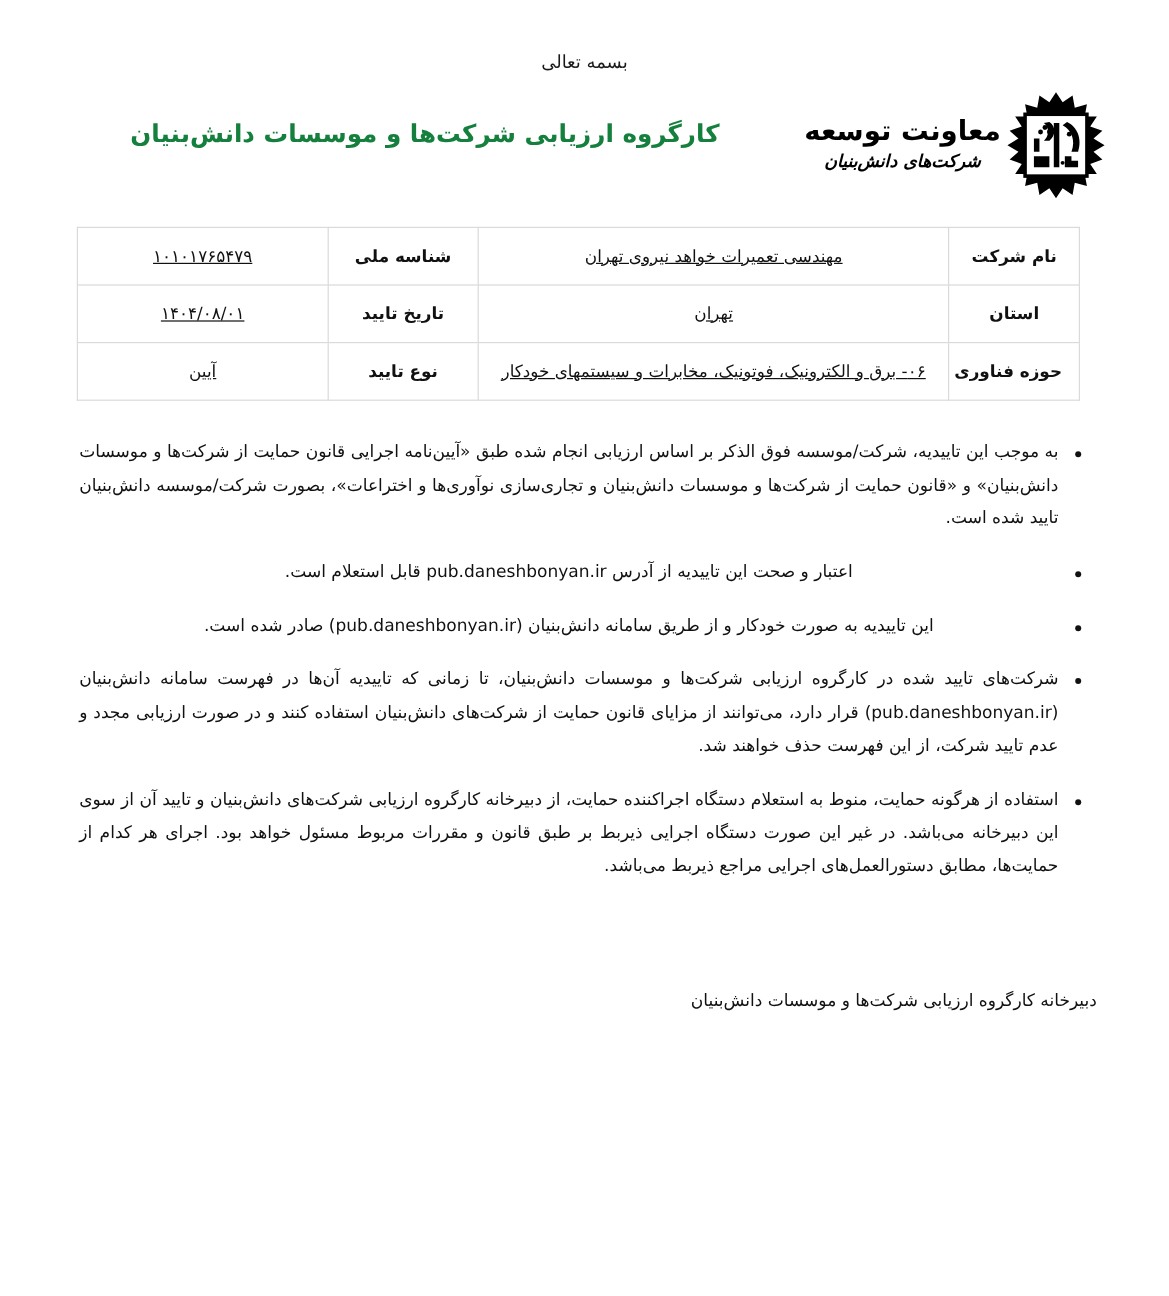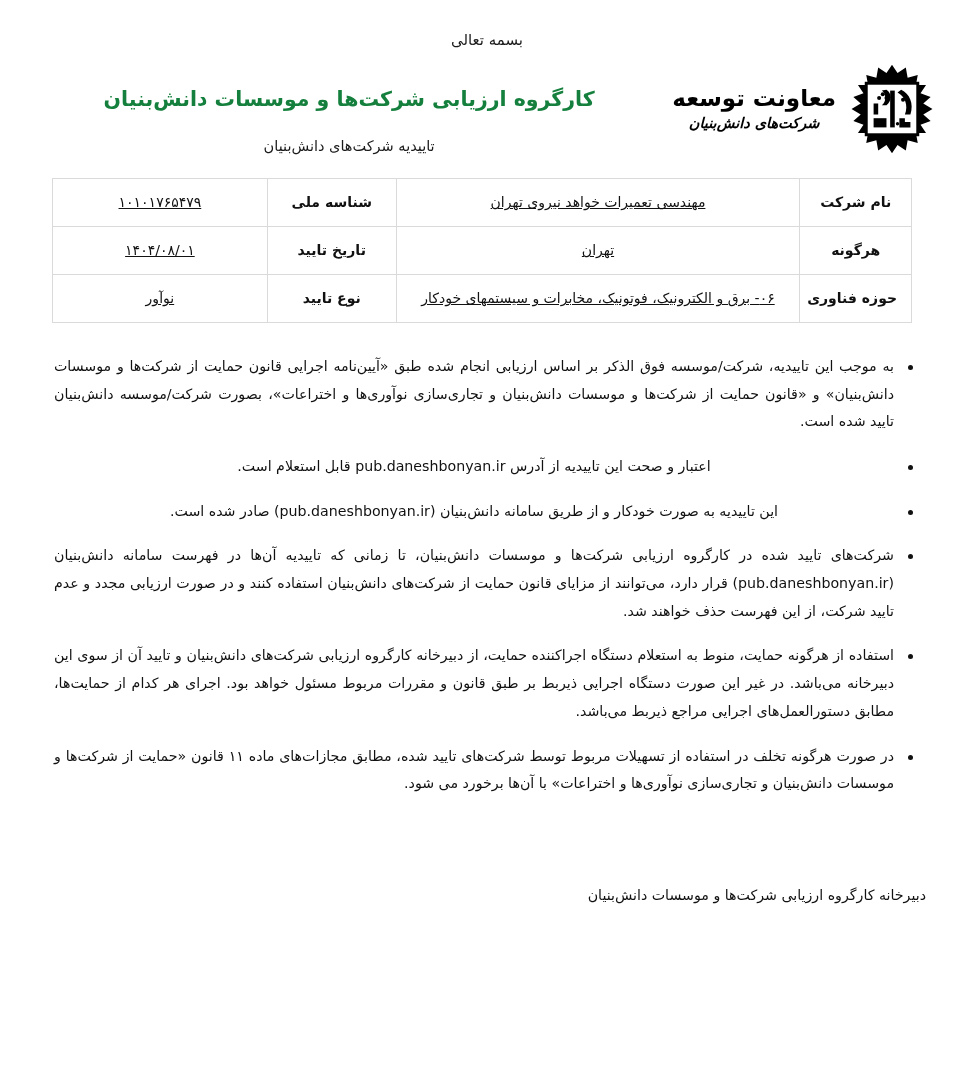--- a/index.html
+++ b/index.html
@@ -15,21 +15,21 @@
     font-family: "DejaVu Sans", "Liberation Sans", sans-serif;
     color: #111111;
     direction: rtl;
     overflow: hidden;
   }
 
   .page {
     width: 974px;
     height: 1080px;
     position: relative;
-    padding: 0;
+    padding: 12px;
   }
 
   
   .basmala {
     text-align: center;
     font-size: 15px;
     color: #1a1a1a;
     padding-top: 30px;
     line-height: 1.4;
     letter-spacing: 0;
@@ -41,21 +41,20 @@
     align-items: flex-start;
     justify-content: flex-start;
     padding: 8px 36px 0 0;
     gap: 14px;
   }
 
   .logo-block {
     display: flex;
     flex-direction: row;
     align-items: center;
-    gap: 10px;
     flex: 0 0 auto;
     padding-top: 4px;
   }
   .logo-mark {
     width: 92px;
     height: 92px;
     flex: 0 0 auto;
   }
   .logo-words {
     text-align: center;
@@ -219,64 +218,62 @@
         </svg>
       </div>
       <div class="logo-words">
         <div class="l1">معاونت توسعه</div>
         <div class="l2">شرکت‌های دانش‌بنیان</div>
       </div>
     </div>
 
     <div class="title-block">
       <div class="doc-title">کارگروه ارزیابی شرکت‌ها و موسسات دانش‌بنیان</div>
-      <div class="doc-subtitle">تاییدیه شرکت‌های دانش‌بنیان</div>
     </div>
 
   </div>
 
   <div class="info-table-wrap">
     <table class="info">
       <colgroup>
         <col class="c-label-a">
           <col class="c-value-a">
           <col class="c-label-b">
           <col class="c-value-b">
       </colgroup>
       <tbody>
         <tr>
           <td class="lbl">نام شرکت</td>
           <td class="val">مهندسی تعمیرات خواهد نیروی تهران</td>
           <td class="lbl">شناسه ملی</td>
           <td class="val">۱۰۱۰۱۷۶۵۴۷۹</td>
         </tr>
         <tr>
-          <td class="lbl">هرگونه</td>
+          <td class="lbl">استان</td>
           <td class="val">تهران</td>
           <td class="lbl">تاریخ تایید</td>
           <td class="val">۱۴۰۴/۰۸/۰۱</td>
         </tr>
         <tr>
           <td class="lbl">حوزه فناوری</td>
           <td class="val">۰۶- برق و الکترونیک، فوتونیک، مخابرات و سیستمهای خودکار</td>
           <td class="lbl">نوع تایید</td>
-          <td class="val">نوآور</td>
+          <td class="val">آیین</td>
         </tr>
       </tbody>
     </table>
   </div>
 
   <div class="notes">
     <ul>
       <li>به موجب این تاییدیه، شرکت/موسسه فوق الذکر بر اساس ارزیابی انجام شده طبق «آیین‌نامه اجرایی قانون حمایت از شرکت‌ها و موسسات دانش‌بنیان» و «قانون حمایت از شرکت‌ها و موسسات دانش‌بنیان و تجاری‌سازی نوآوری‌ها و اختراعات»، بصورت شرکت/موسسه دانش‌بنیان تایید شده است.</li>
       <li class="center-line">اعتبار و صحت این تاییدیه از آدرس pub.daneshbonyan.ir قابل استعلام است.</li>
       <li class="center-line">این تاییدیه به صورت خودکار و از طریق سامانه دانش‌بنیان (pub.daneshbonyan.ir) صادر شده است.</li>
       <li>شرکت‌های تایید شده در کارگروه ارزیابی شرکت‌ها و موسسات دانش‌بنیان، تا زمانی که تاییدیه آن‌ها در فهرست سامانه دانش‌بنیان (pub.daneshbonyan.ir) قرار دارد، می‌توانند از مزایای قانون حمایت از شرکت‌های دانش‌بنیان استفاده کنند و در صورت ارزیابی مجدد و عدم تایید شرکت، از این فهرست حذف خواهند شد.</li>
       <li>استفاده از هرگونه حمایت، منوط به استعلام دستگاه اجراکننده حمایت، از دبیرخانه کارگروه ارزیابی شرکت‌های دانش‌بنیان و تایید آن از سوی این دبیرخانه می‌باشد. در غیر این صورت دستگاه اجرایی ذیربط بر طبق قانون و مقررات مربوط مسئول خواهد بود. اجرای هر کدام از حمایت‌ها، مطابق دستورالعمل‌های اجرایی مراجع ذیربط می‌باشد.</li>
-      <li>در صورت هرگونه تخلف در استفاده از تسهیلات مربوط توسط شرکت‌های تایید شده، مطابق مجازات‌های ماده ۱۱ قانون «حمایت از شرکت‌ها و موسسات دانش‌بنیان و تجاری‌سازی نوآوری‌ها و اختراعات» با آن‌ها برخورد می شود.</li>
     </ul>
   </div>
 
   <div class="footer">
     <div class="f-line f-office">دبیرخانه کارگروه ارزیابی شرکت‌ها و موسسات دانش‌بنیان</div>
   </div>
 
 </div>
 
 </body></html>

